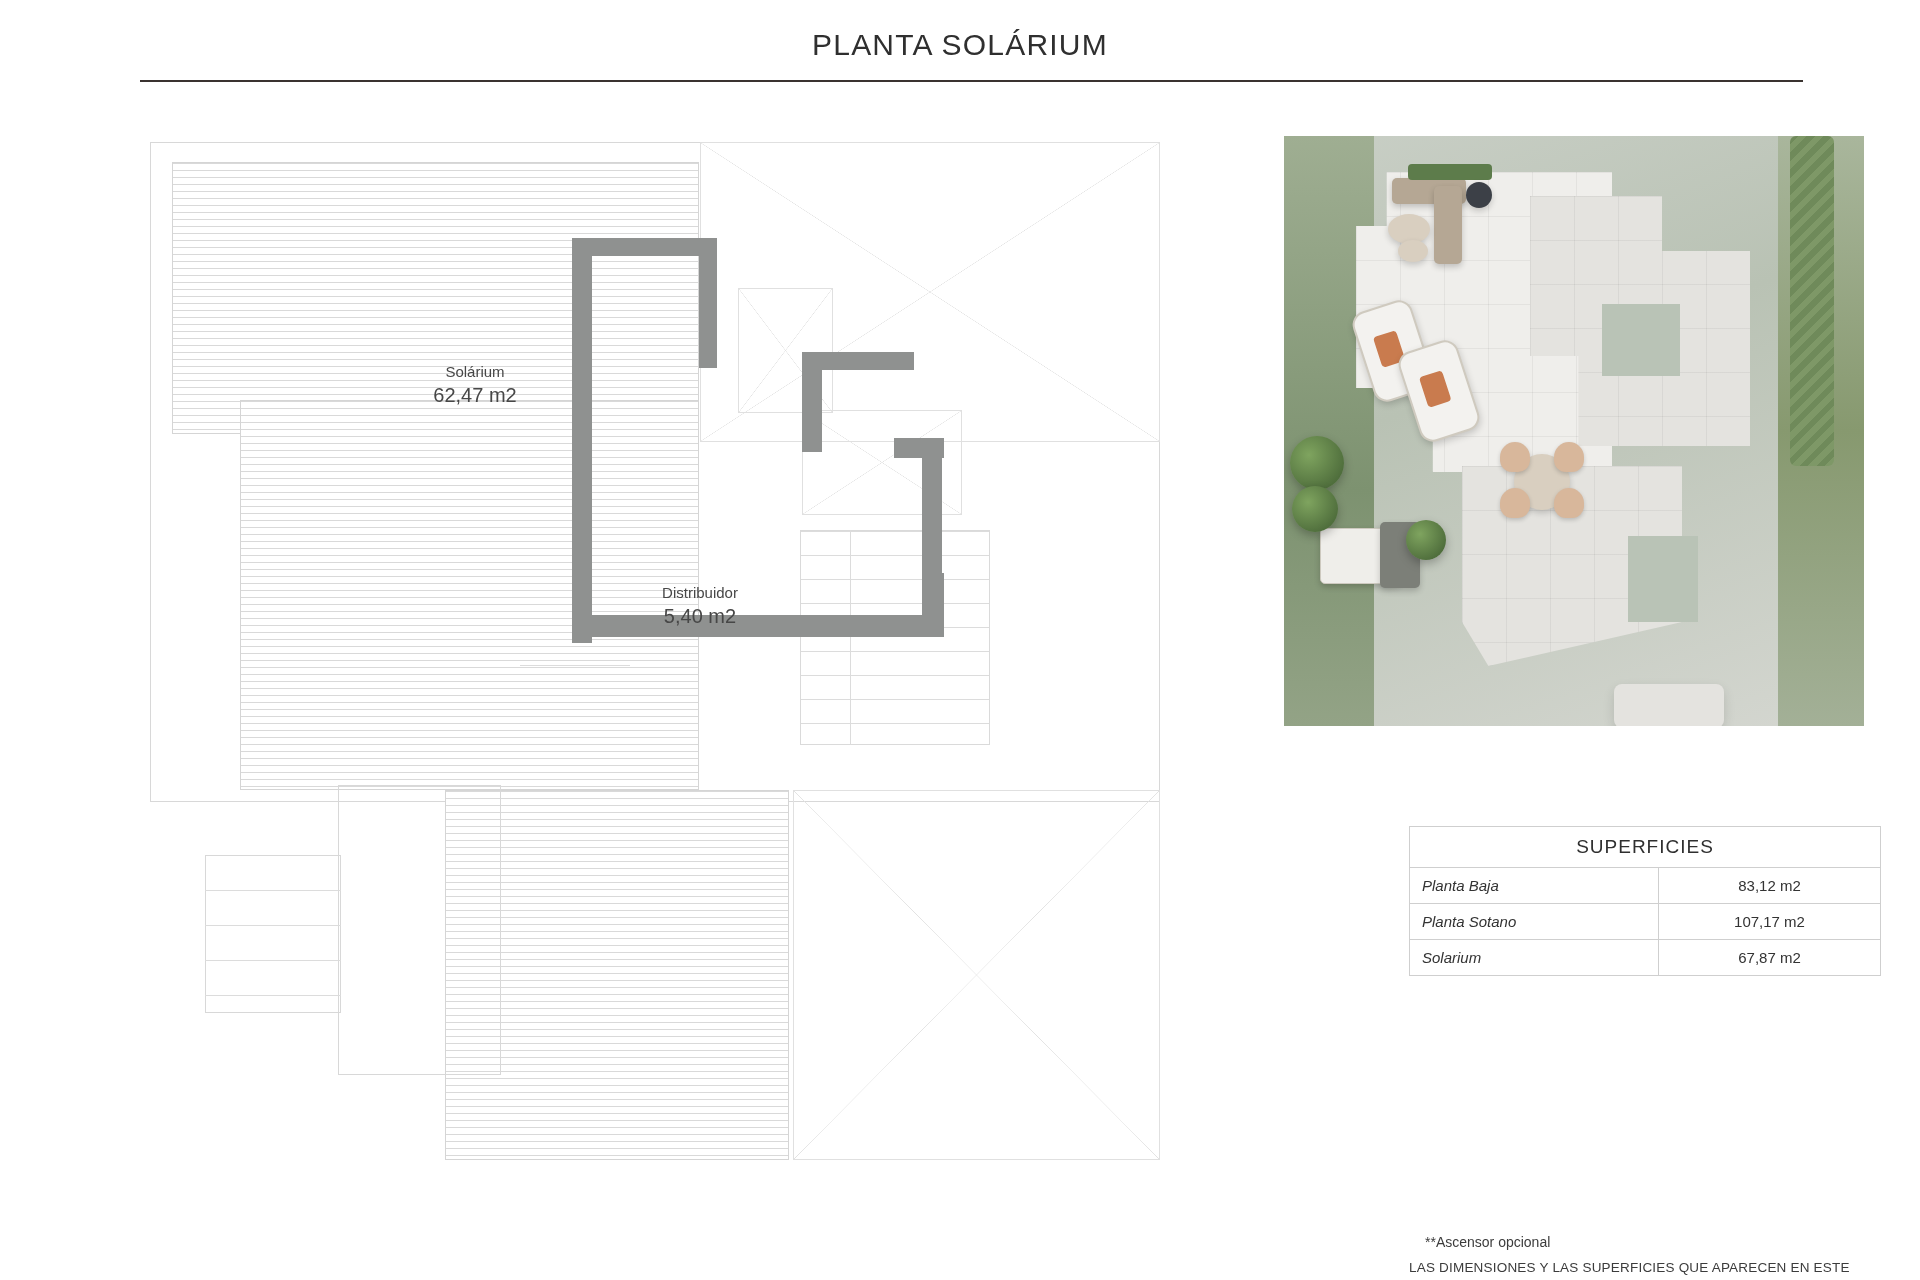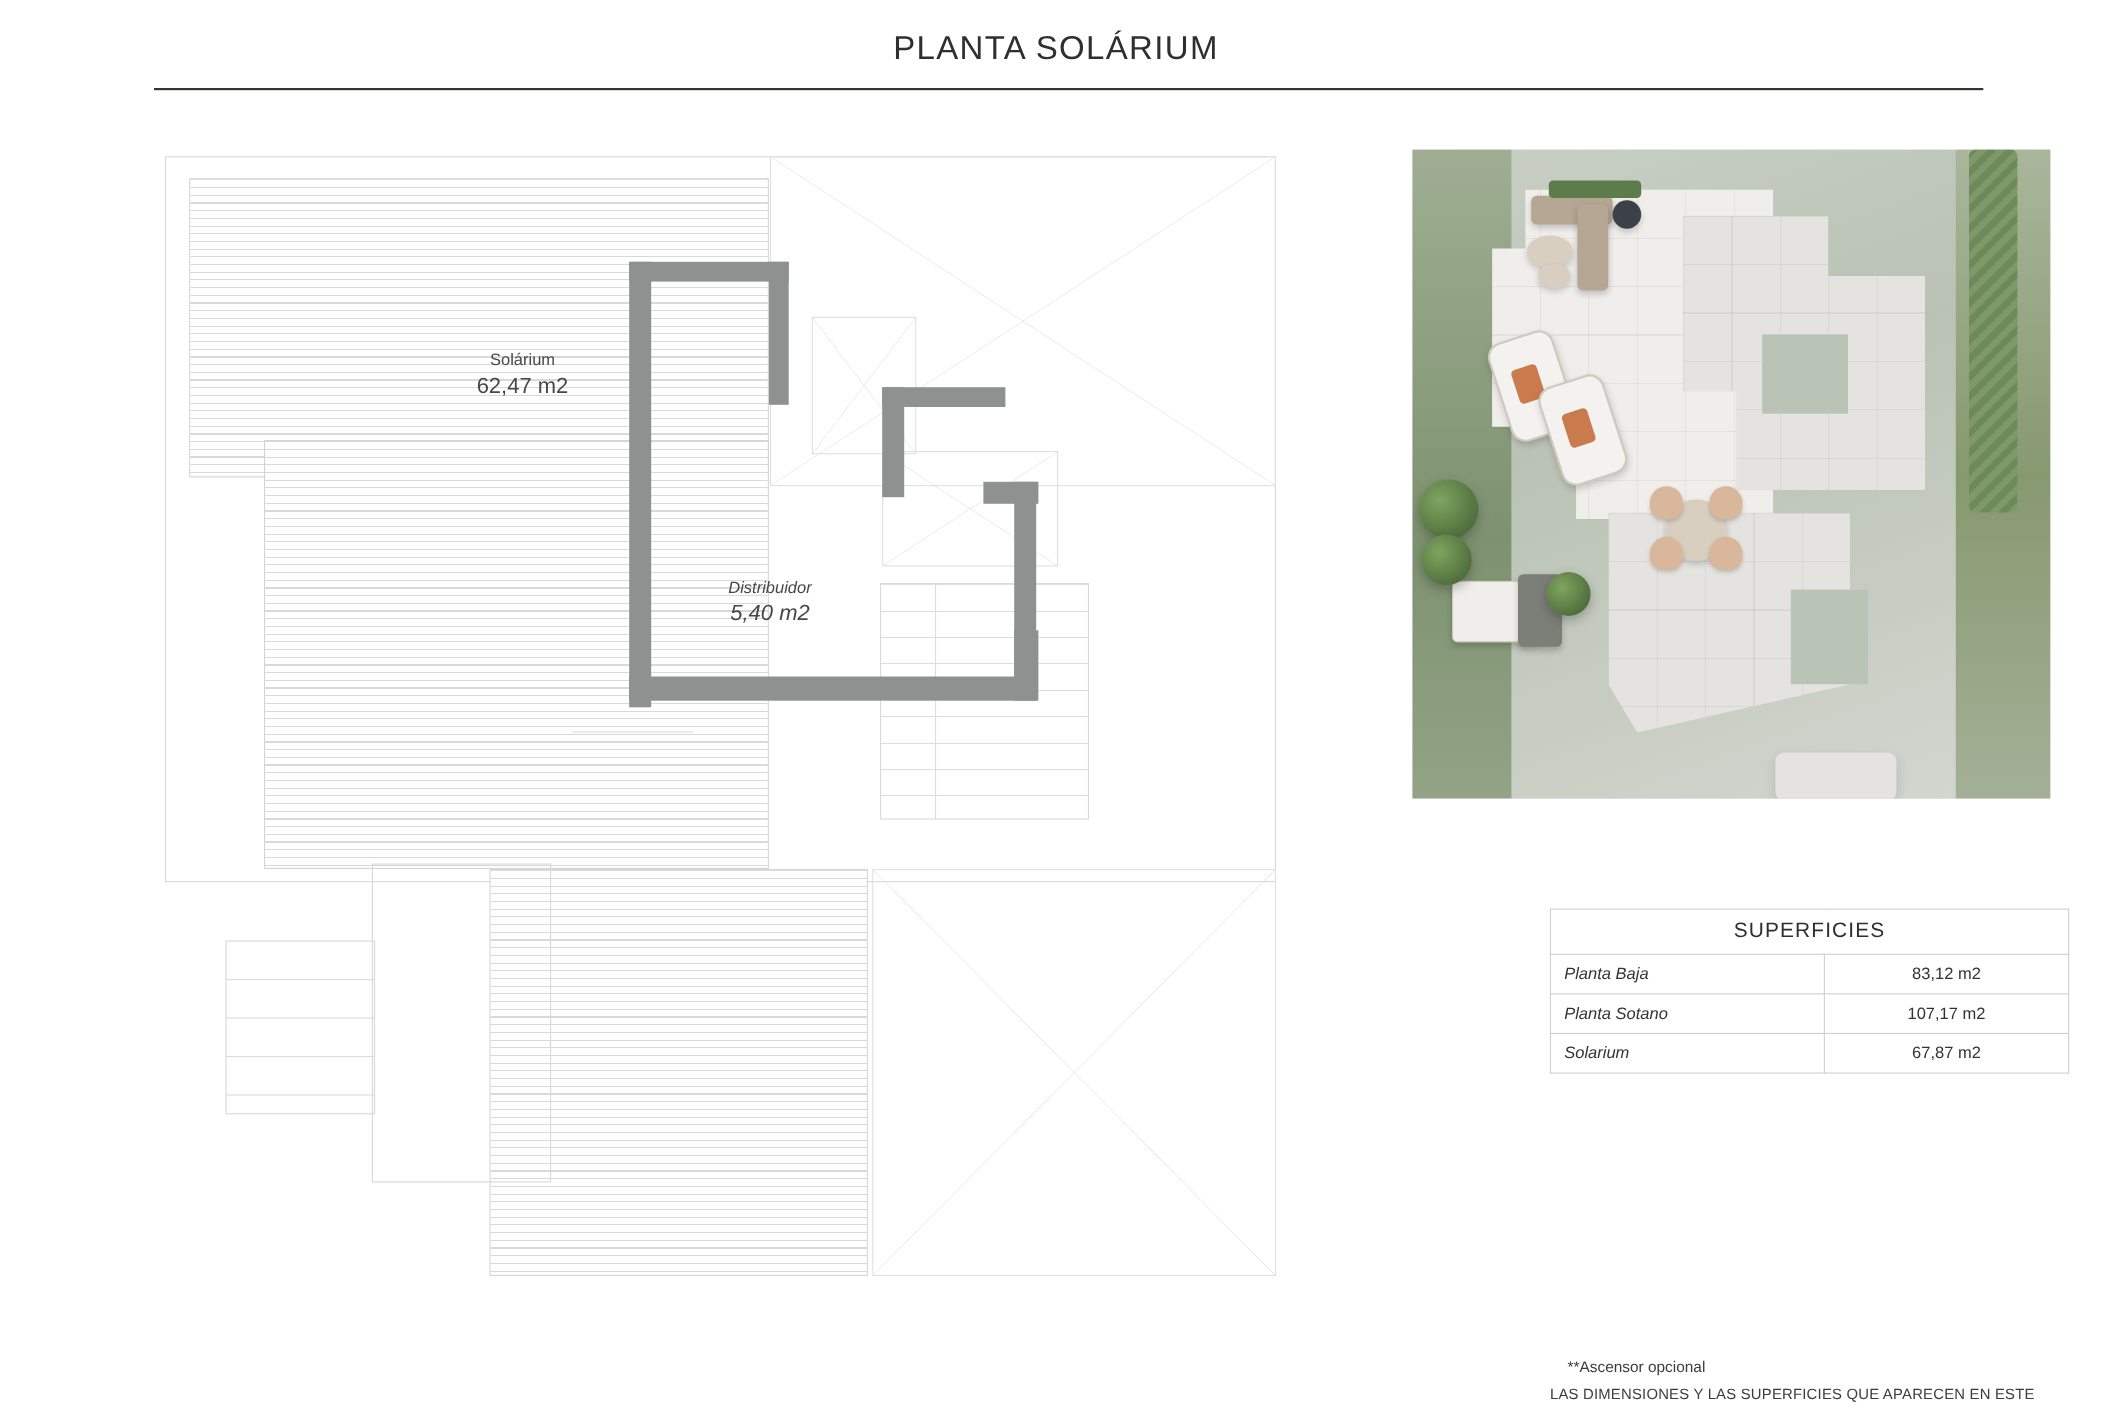--- a/index.html
+++ b/index.html
@@ -91,20 +91,21 @@
     background: linear-gradient(to bottom right, transparent calc(50% - 0.5px), #e2e2e2 50%, transparent calc(50% + 0.5px));
   }
 
   .room-label {
     position: absolute;
     text-align: center;
     font-size: 15px;
     color: #474747;
     line-height: 1.35;
     white-space: nowrap;
+    margin-top: 44px;
   }
   .room-label .area {
     display: block;
     font-size: 20px;
   }
 
   
   .stair {
     position: absolute;
     box-sizing: border-box;
@@ -298,21 +299,21 @@
   <div class="wall" style="left:652px; top:222px; width:112px; height:18px;"></div>
   <div class="wall" style="left:744px; top:308px; width:50px; height:20px;"></div>
   <div class="wall" style="left:772px; top:308px; width:20px; height:190px;"></div>
   <div class="wall" style="left:422px; top:485px; width:370px; height:22px;"></div>
   <div class="wall" style="left:772px; top:443px; width:22px; height:64px;"></div>
 
   <div class="room-label" style="left:230px; top:188px; width:190px;">
     <span>Solárium</span>
     <span class="area">62,47 m2</span>
   </div>
-  <div class="room-label" style="left:455px; top:395px; width:190px;font-style:italic;">
+  <div class="room-label" style="left:455px; top:409px; width:190px;">
     <span>Distribuidor</span>
     <span class="area">5,40 m2</span>
   </div>
 </div>
 
 <div class="render">
   <div class="r-ground"></div>
   <div class="r-grass-l"></div>
   <div class="r-grass-r"></div>
   <div class="r-hedge"></div>

